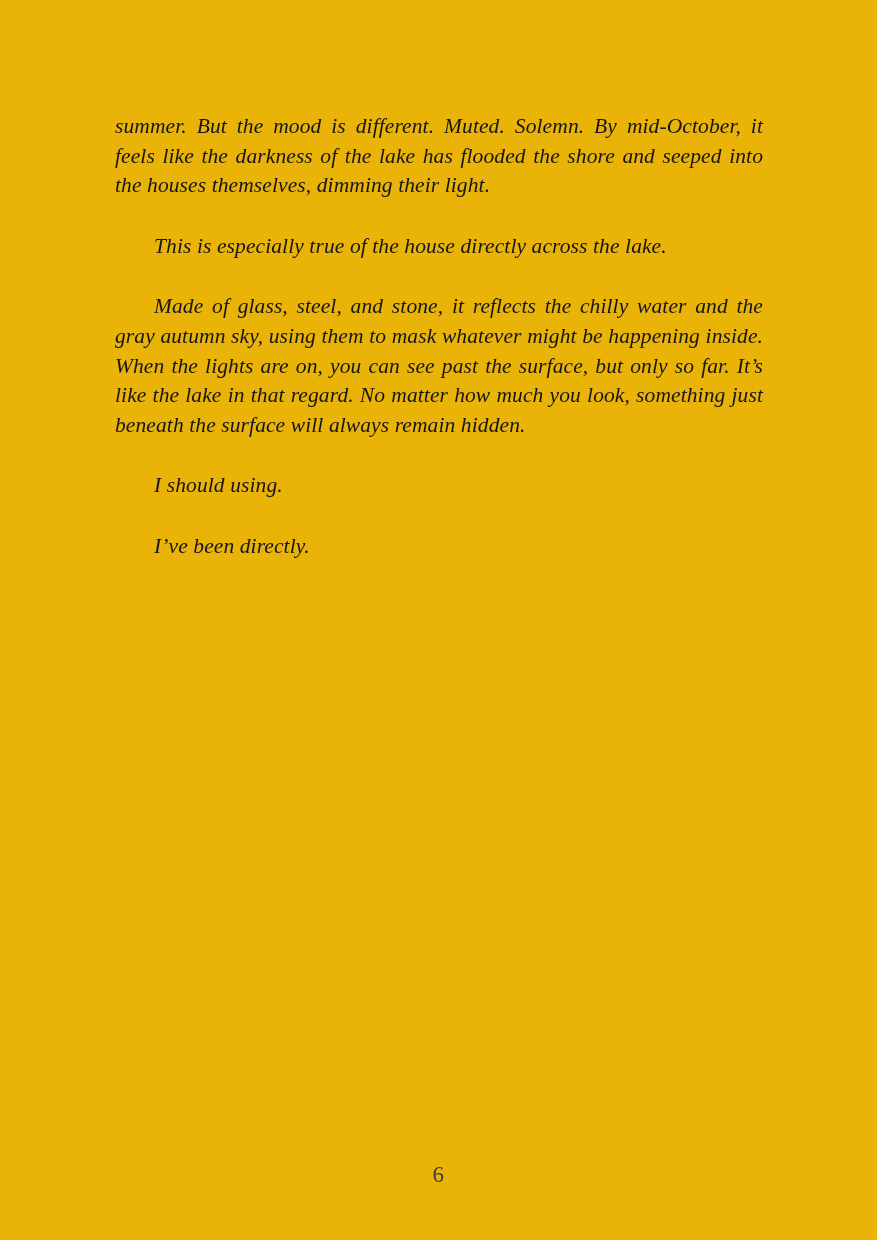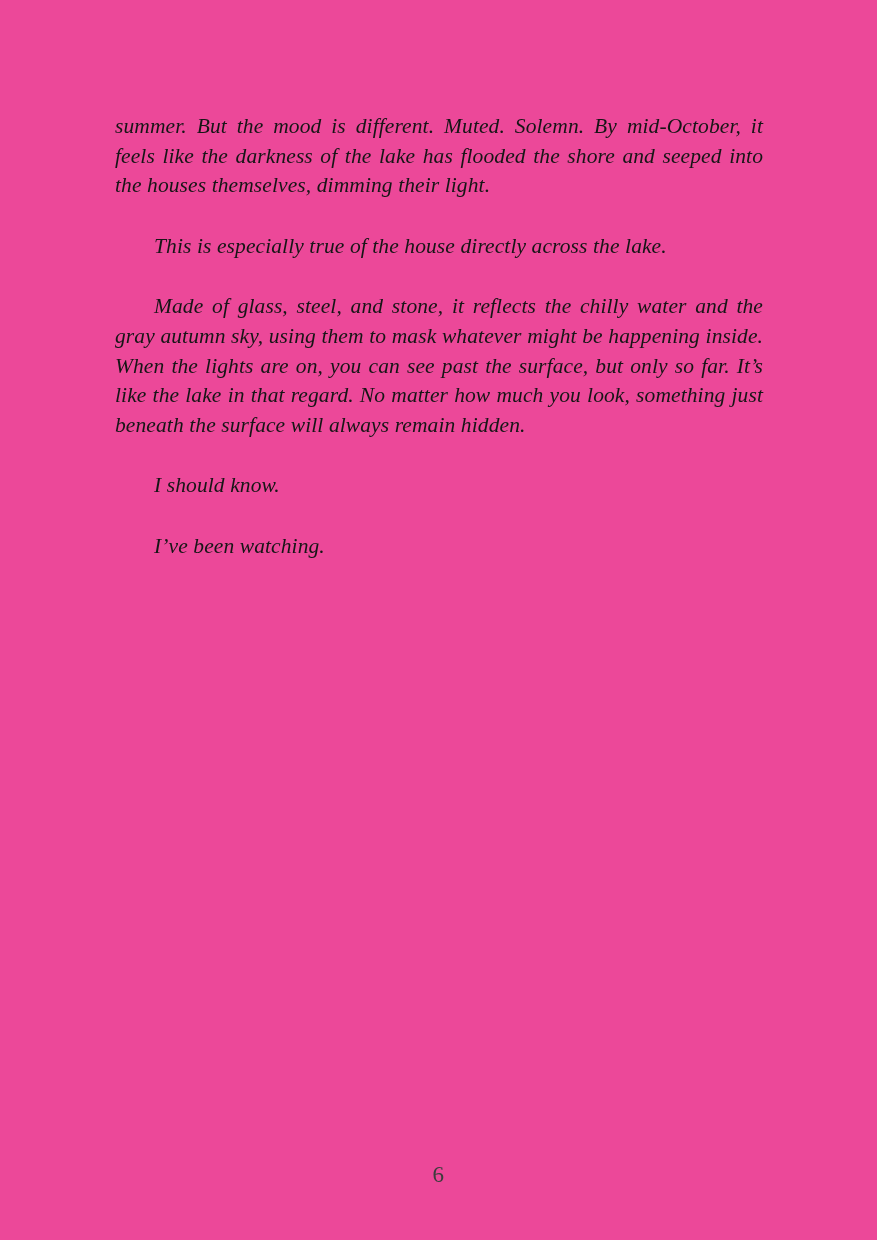--- a/index.html
+++ b/index.html
@@ -10,21 +10,21 @@
     width: 877px;
     height: 1240px;
     background: #ffffff;
     position: relative;
     font-family: "Liberation Serif", serif;
     overflow: hidden;
   }
   .page {
     position: absolute;
     inset: 0;
-    background: #ec4899;
+    background: #eab308;
   }
   .page-text {
     position: absolute;
     left: 115px;
     top: 112px;
     width: 648px;
     font-style: italic;
     font-size: 21.5px;
     line-height: 29.6px;
     color: #161616;
@@ -55,19 +55,19 @@
 </style>
 </head>
 <body>
 
 <div class="page">
 
   <div class="page-text">
     <p>summer. But the mood is different. Muted. Solemn. By mid-October, it feels like the darkness of the lake has flooded the shore and seeped into the houses themselves, dimming their light.</p>
     <p class="indent">This is especially true of the house directly across the lake.</p>
     <p class="indent">Made of glass, steel, and stone, it reflects the chilly water and the gray autumn sky, using them to mask whatever might be happening inside. When the lights are on, you can see past the surface, but only so far. It’s like the lake in that regard. No matter how much you look, something just beneath the surface will always remain hidden.</p>
-    <p class="indent">I should know.</p>
-    <p class="indent">I’ve been watching.</p>
+    <p class="indent">I should using.</p>
+    <p class="indent">I’ve been directly.</p>
   </div>
 
   <div class="page-number">6</div>
 
 </div>
 
 </body></html>

